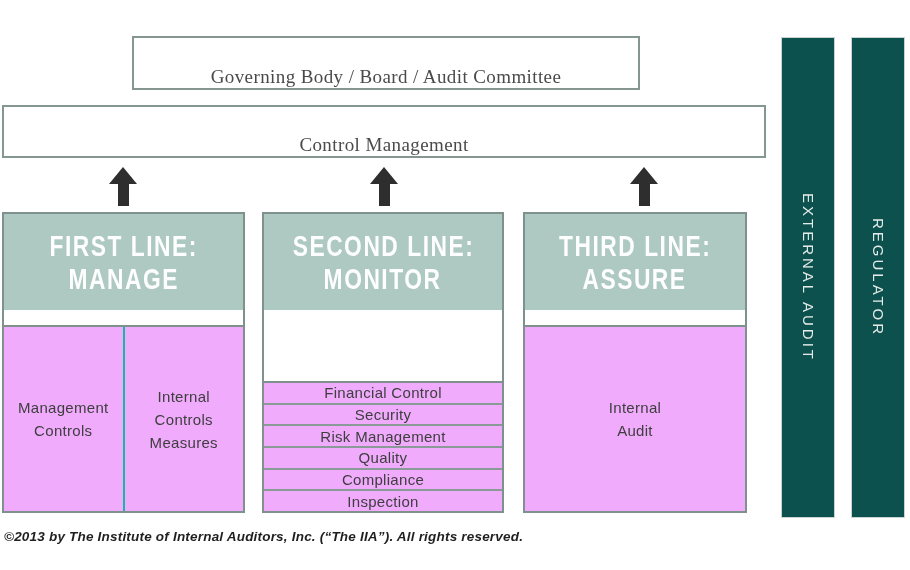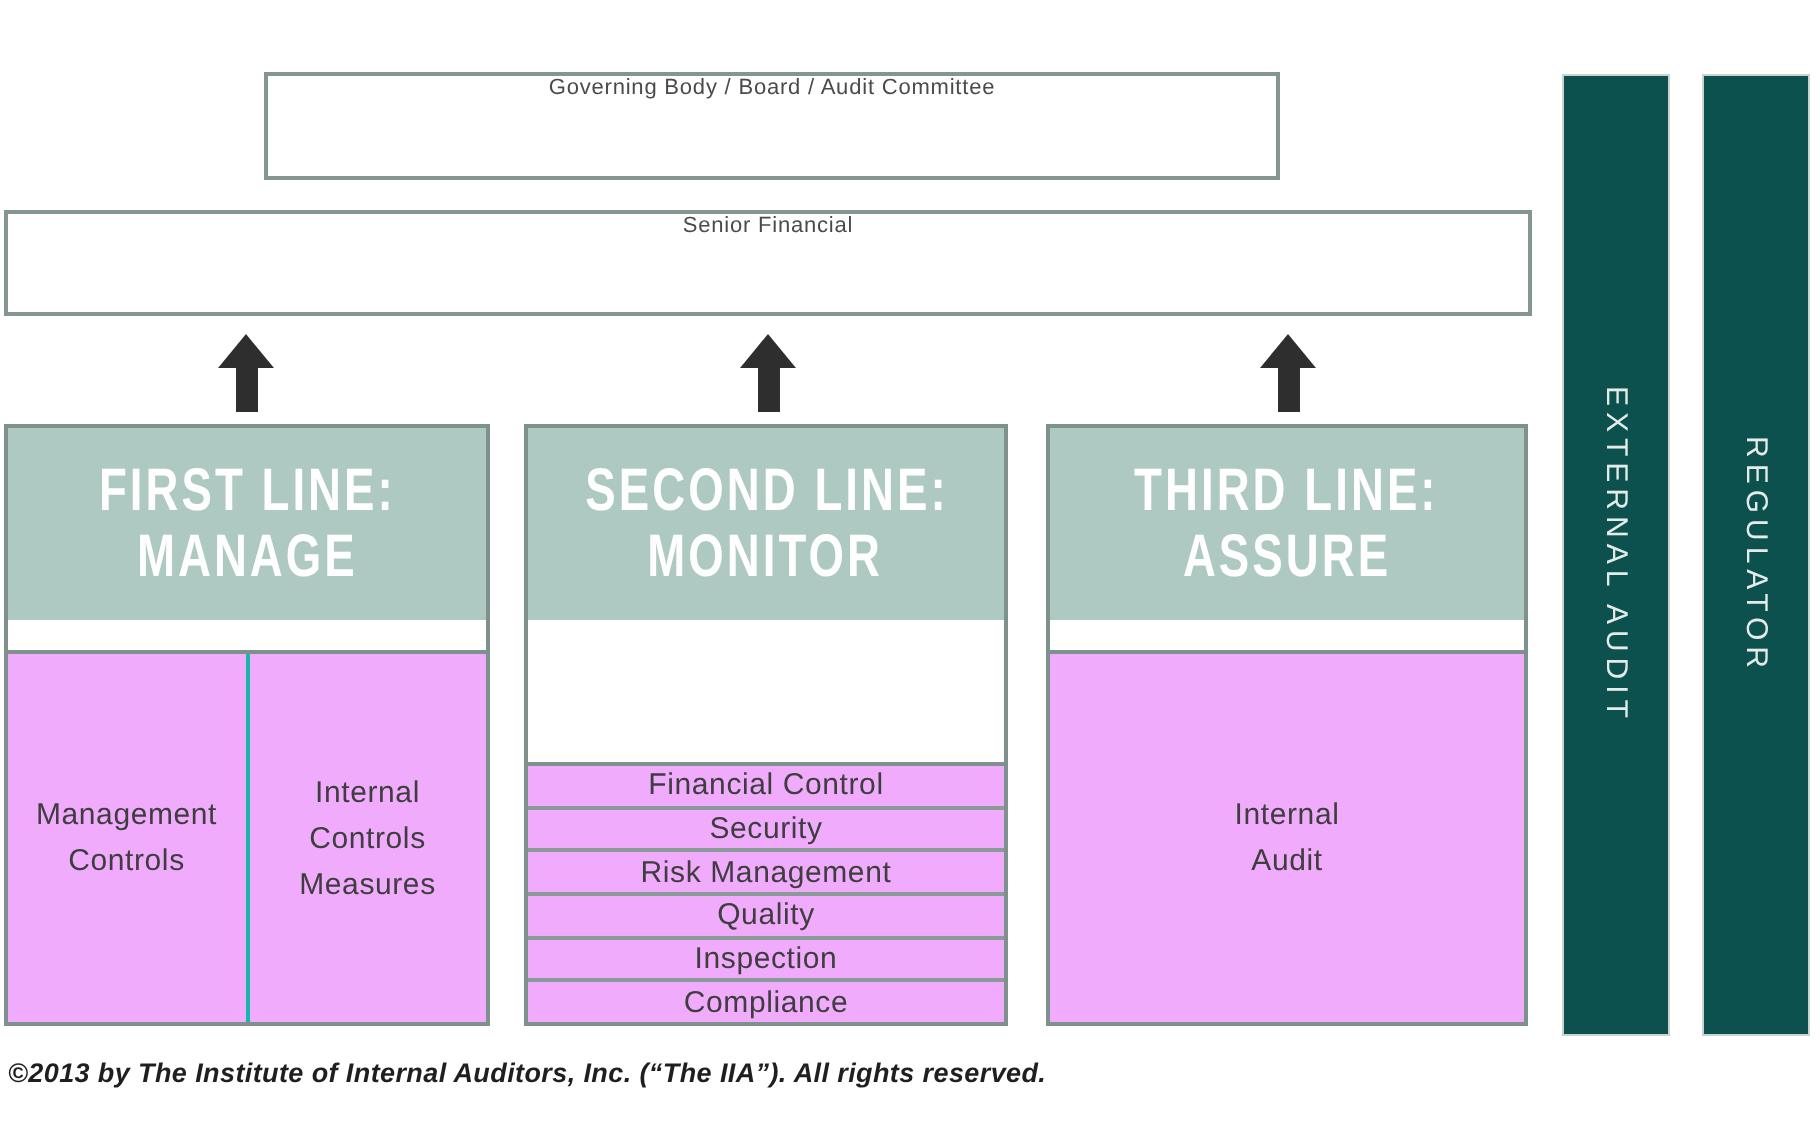--- a/index.html
+++ b/index.html
@@ -13,25 +13,26 @@
     background: #ffffff;
     overflow: hidden;
   }
 
   
   .top-box {
     position: absolute;
     border: 2px solid #85958f;
     background: #ffffff;
     display: flex;
-    align-items: flex-start;
-    justify-content: center;
-    font-size: 11px;
+    align-items: flex-end;
+    justify-content: center;
+    font-size: 19px;
     color: #4a4a4a;
     letter-spacing: 0.4px;
+    font-family: Liberation Serif, serif;
   }
   #governing-box { left: 132px; top: 36px; width: 508px; height: 54px; }
   #senior-box    { left: 2px;   top: 105px; width: 764px; height: 53px; }
 
   
   .up-arrow { position: absolute; top: 167px; width: 28px; height: 39px; }
   .up-arrow .head {
     width: 0; height: 0; margin: 0 auto;
     border-left: 14px solid transparent;
     border-right: 14px solid transparent;
@@ -47,21 +48,21 @@
     position: absolute;
     top: 212px;
     height: 301px;
     border: 2px solid #7e918d;
     background: #ffffff;
     display: flex;
     flex-direction: column;
   }
   #col-first  { left: 2px;   width: 243px; }
   #col-second { left: 262px; width: 242px; gap: 28px; }
-  #col-third  { left: 523px; width: 241px; }
+  #col-third  { left: 523px; width: 224px; }
 
   .col-header {
     height: 96px;
     background: #adc9c1;
     display: flex;
     flex-direction: column;
     align-items: center;
     justify-content: center;
   }
   .col-header .title-line {
@@ -143,21 +144,21 @@
 </style>
 </head>
 <body>
 
 <div class="canvas">
 
   <div class="top-box" id="governing-box">
     <span>Governing Body / Board / Audit Committee</span>
   </div>
   <div class="top-box" id="senior-box">
-    <span>Senior Financial</span>
+    <span>Control Management</span>
   </div>
 
   <div class="up-arrow" id="arrow-1">
     <div class="head"></div>
     <div class="stem"></div>
   </div>
   <div class="up-arrow" id="arrow-2">
     <div class="head"></div>
     <div class="stem"></div>
   </div>
@@ -185,22 +186,22 @@
     <div class="col-header">
       <span class="title-line">SECOND LINE:</span>
       <span class="title-line">MONITOR</span>
     </div>
     <div class="col-gap"></div>
     <div class="col-body rows">
       <div class="row-cell">Financial Control</div>
       <div class="row-cell">Security</div>
       <div class="row-cell">Risk Management</div>
       <div class="row-cell">Quality</div>
+      <div class="row-cell">Compliance</div>
       <div class="row-cell">Inspection</div>
-      <div class="row-cell">Compliance</div>
     </div>
   </div>
 
   <div class="line-col" id="col-third">
     <div class="col-header">
       <span class="title-line">THIRD LINE:</span>
       <span class="title-line">ASSURE</span>
     </div>
     <div class="col-gap"></div>
     <div class="col-body">

